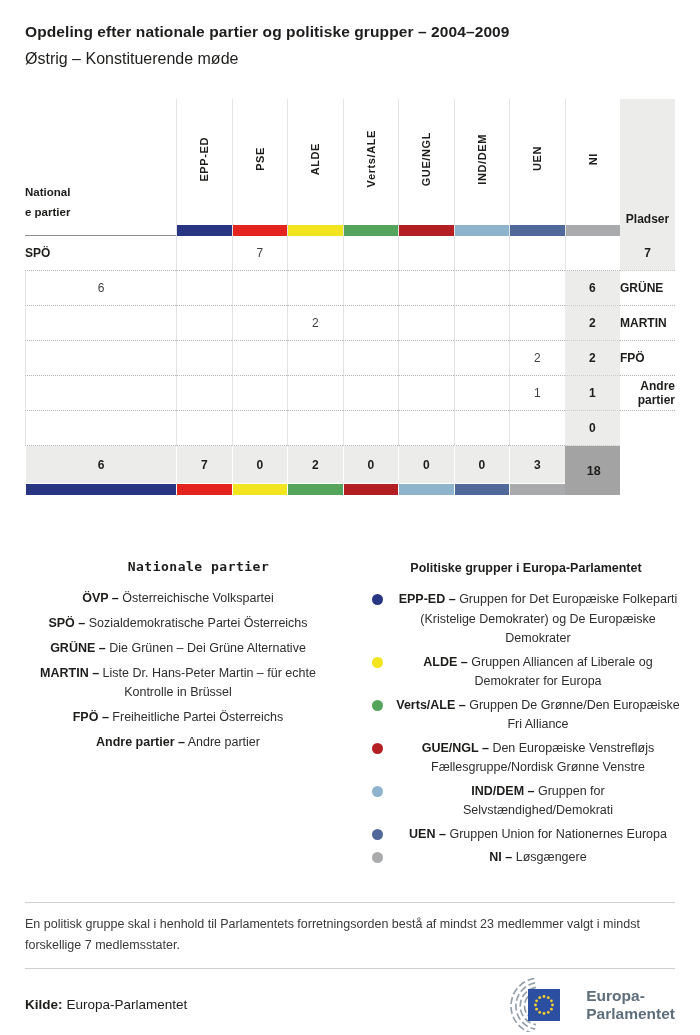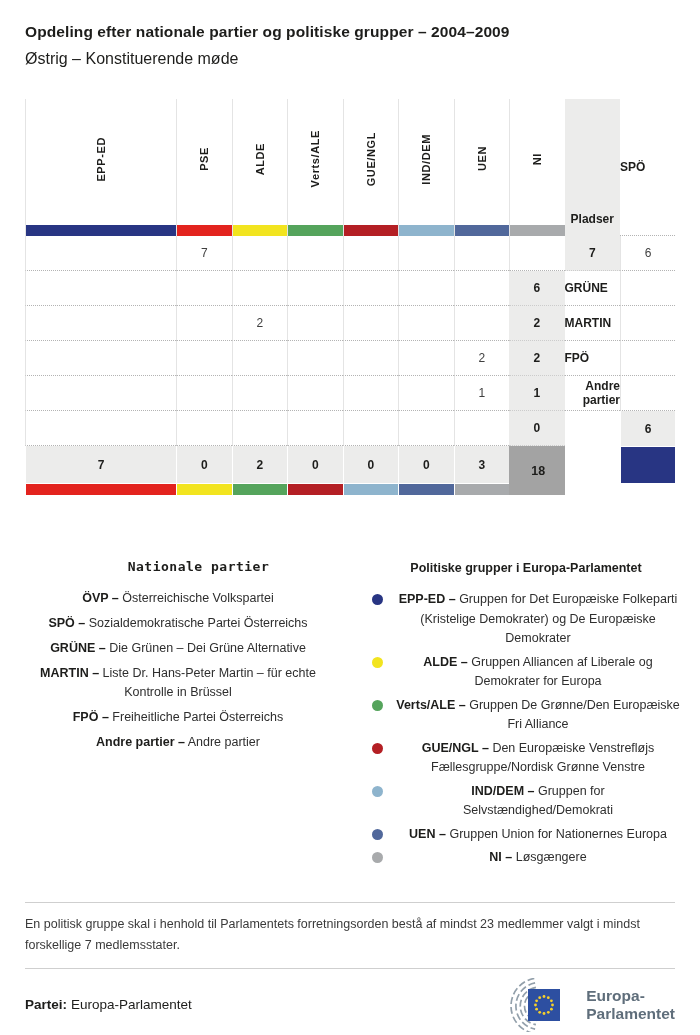--- a/index.html
+++ b/index.html
@@ -69,20 +69,24 @@
 </head>
 <body>
 
 <div data-name="infographic-page">
 
   <h1 data-name="page-title">Opdeling efter nationale partier og politiske grupper – 2004–2009</h1>
   <h2 data-name="page-subtitle">Østrig – Konstituerende møde</h2>
 
   <div class="table-grid" data-name="seats-table">
 
+    <div class="lhead" data-name="national-parties-column-header">
+      <span data-name="national-parties-header-line1">National</span>
+      <span data-name="national-parties-header-line2">e partier</span>
+    </div>
     <div class="ghead" data-name="column-header-epp-ed">
       <div class="vwrap">
           <span class="vtext" data-name="group-label">EPP-ED</span>
         </div>
       <div class="hbar" data-name="group-color-bar" style="background-color: rgb(40, 53, 131);"></div>
     </div>
     <div class="ghead" data-name="column-header-pse">
       <div class="vwrap">
           <span class="vtext" data-name="group-label">PSE</span>
         </div>
@@ -252,21 +256,21 @@
       <div class="pg-item" data-name="legend-item">
         <span class="dot" data-name="ni-color-dot-icon" style="background-color: rgb(168, 170, 172);"></span>
         <span class="pg-text"><b>NI –</b> <span>Løsgængere</span></span>
       </div>
     </div>
   </div>
 
   <div class="footnote" data-name="footnote">En politisk gruppe skal i henhold til Parlamentets forretningsorden bestå af mindst 23 medlemmer valgt i mindst forskellige 7 medlemsstater.</div>
 
   <div class="source-row" data-name="source-row">
-    <p class="kilde" data-name="source-line"><b data-name="source-label">Partei:</b><span data-name="source-value">Europa-Parlamentet</span></p>
+    <p class="kilde" data-name="source-line"><b data-name="source-label">Kilde:</b><span data-name="source-value">Europa-Parlamentet</span></p>
     <div class="logo" data-name="eu-parliament-logo">
       <svg width="84" height="54" viewBox="0 0 84 54" data-name="hemicycle-icon">
         <g fill="none" stroke="#93a0ab" stroke-width="1.7" stroke-dasharray="7 3">
           <path d="M 42.4 18.1 A 10 10 0 0 0 42.4 37.9"></path>
           <path d="M 41.6 13.7 A 14.5 14.5 0 0 0 41.6 42.3"></path>
           <path d="M 40.9 9.3  A 19 19 0 0 0 40.9 46.7"></path>
           <path d="M 40.1 4.9  A 23.5 23.5 0 0 0 40.1 51.1"></path>
           <path d="M 39.3 0.4  A 28 28 0 0 0 39.3 55.6"></path>
         </g>
         <g data-name="eu-flag-icon">

